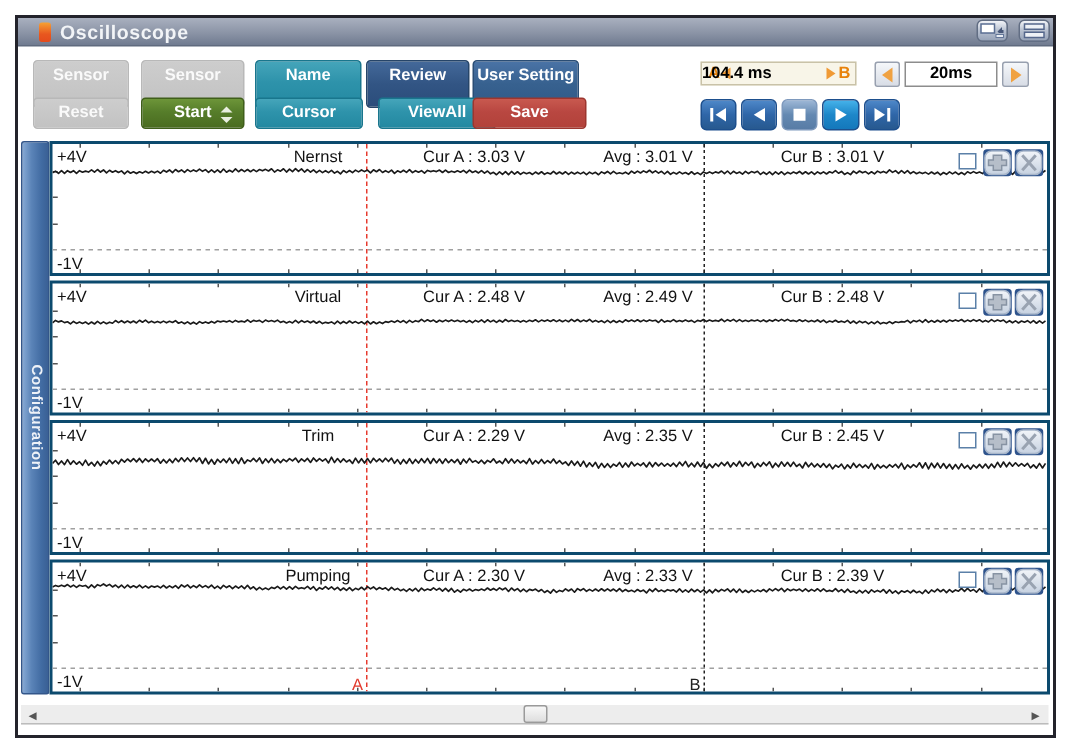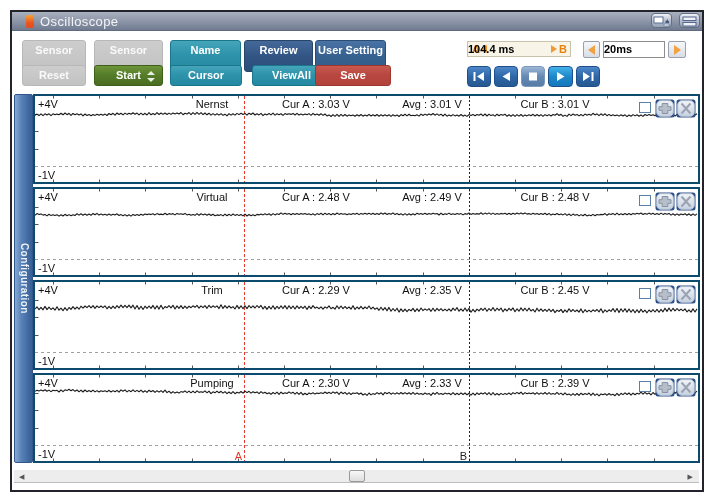--- a/index.html
+++ b/index.html
@@ -1,32 +1,32 @@
 <!DOCTYPE html>
 <html><head><meta charset="utf-8"><style>
 *{margin:0;padding:0;box-sizing:border-box}
 html,body{width:713px;height:502px;background:#fff;font-family:"Liberation Sans",sans-serif;position:relative;overflow:hidden}
 .win{position:absolute;left:10px;top:10px;width:694px;height:482px;border:2px solid #23232b;background:#fff}
 .tbar{position:absolute;left:12px;top:12px;width:690px;height:19px;background:linear-gradient(#a9b0bf,#8b94a6 55%,#707b90);border-bottom:1px solid #5f6a7e}
 .tico{position:absolute;left:26px;top:15px;width:8px;height:13px;border-radius:2px;background:linear-gradient(#f6a133,#e8571f 60%,#e44b1c)}
-.ttxt{position:absolute;left:40px;top:14px;font-size:13px;font-weight:normal;color:#f2f4f7;letter-spacing:.4px}
+.ttxt{position:absolute;left:40px;top:14px;font-size:13px;font-weight:bold;color:#f2f4f7;letter-spacing:.4px}
 .tbtn{position:absolute;top:13px;width:21px;height:15px;border-radius:4px;border:1px solid #626e84;background:linear-gradient(#f2f4f8,#b6bfcf 50%,#97a3b8)}
 .btn{position:absolute;border-radius:3px;font-size:11px;font-weight:bold;color:#fff;text-align:center;border:1px solid rgba(0,0,0,.25)}
 .r1{top:40px;height:32px;line-height:18px}
 .r2{top:65px;height:21px;line-height:19px}
 .gray{background:linear-gradient(#cdcdcd,#c2c2c2);border-color:#b8b8b8;color:#fafafa}
 .teal{background:linear-gradient(#45a5ba,#2e93ab 45%,#2389a1);border-color:#19768d}
 .navy{background:linear-gradient(#44699a,#325584 50%,#2b4d7b);border-color:#264569}
 .blue2{background:linear-gradient(#4a73a6,#37618f 50%,#315a88);border-color:#2a4d75}
 .red{background:linear-gradient(#c8594f,#b94741 45%,#b2423a);border-color:#9c362f}
 .green{background:linear-gradient(#6d9539,#567d2a 45%,#4a6c20);border-color:#3f5e1a}
 .abox{position:absolute;left:467px;top:41px;width:104px;height:16px;background:#f8f5e8;border:1px solid #c9c2a8;font-size:11px;font-weight:bold}
 .stepbtn{position:absolute;top:41px;width:17px;height:17px;border:1px solid #98a0af;background:linear-gradient(#f5f7fa,#d8dde6);border-radius:2px}
 .tri{position:absolute;top:3px;width:0;height:0;border-top:5px solid transparent;border-bottom:5px solid transparent}
-.ms20{position:absolute;left:603px;top:41px;width:62px;height:17px;border:1px solid #8d8d8d;background:#fff;font-size:11px;font-weight:bold;text-align:left;line-height:15px}
+.ms20{position:absolute;left:603px;top:41px;width:62px;height:17px;border:1px solid #8d8d8d;background:#fff;font-size:11px;font-weight:bold;text-align:center;line-height:15px}
 .mbtn{position:absolute;top:66px;width:24px;height:21px;border-radius:4px;border:1px solid #1d4f8d}
 .mb1{background:linear-gradient(#4e88c9,#2f66a8 50%,#27598f)}
 .mb3{background:linear-gradient(#9db7d6,#6489b2 50%,#587ca6);border-color:#7e99bd}
 .mb4{background:linear-gradient(#45b2ea,#1d87c9 50%,#1478bb)}
 .cfg{position:absolute;left:14px;top:94px;width:19px;height:369px;background:linear-gradient(90deg,#86a9d4,#5b84b8 35%,#416ba2 75%,#3a6095);border:1px solid #33568a;border-radius:2px}
 .cfgt{position:absolute;left:2px;top:0;width:14px;height:100%;display:flex;align-items:center;justify-content:center;writing-mode:vertical-rl;color:#eef2f8;font-size:10px;font-weight:bold;letter-spacing:.4px}
 .chan{position:absolute;left:33px;width:667px;height:90px;border:2px solid #0c4a6e;background:#fff}
 .chan > svg:first-child{position:absolute;left:0;top:0}
 .cb{position:absolute;left:604px;top:6px;width:12px;height:11px;border:1.5px solid #5b80a8;background:#fff}
 .sq{position:absolute;top:3px}

